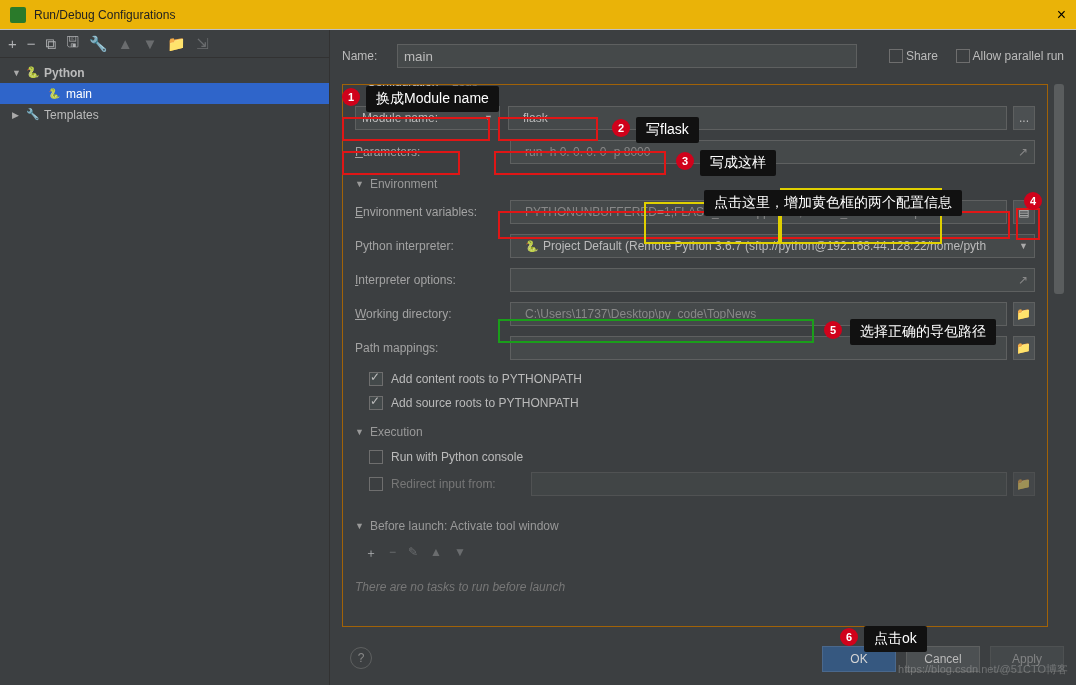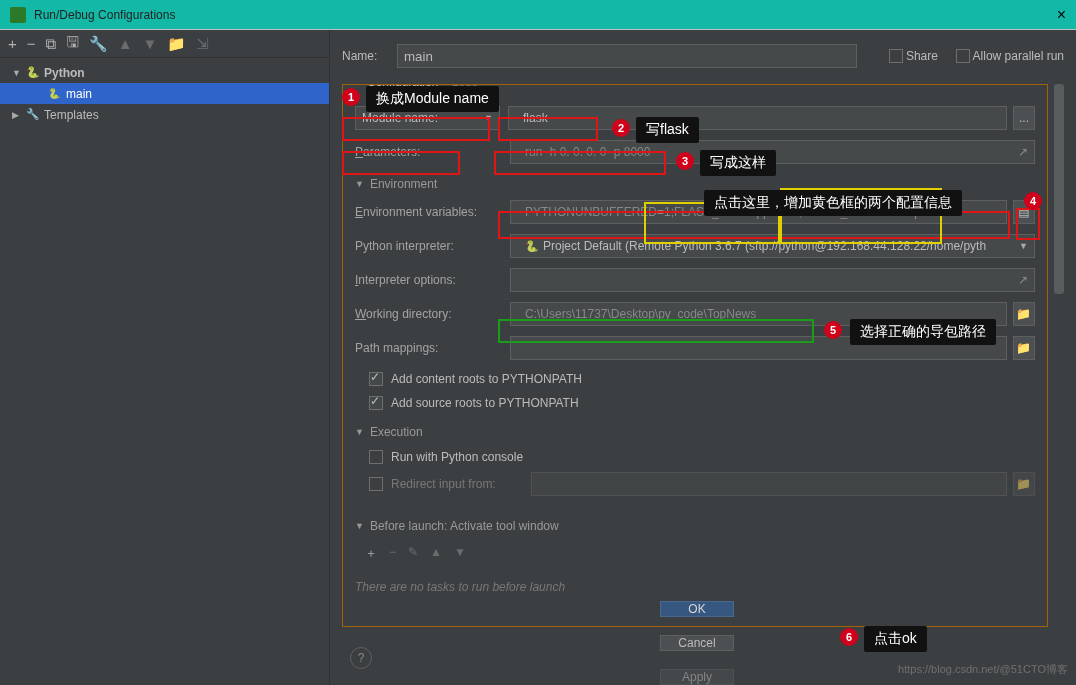--- a/index.html
+++ b/index.html
@@ -1,17 +1,17 @@
 <!DOCTYPE html>
 <html><head>
 <meta charset="utf-8">
 <style>
   html,body{margin:0;padding:0;width:1076px;height:685px;background:#3c3f41;font-family:"Segoe UI",Arial,sans-serif;font-size:12px;color:#bbbbbb;overflow:hidden;}
   *{box-sizing:border-box;}
-  .titlebar{height:30px;background:#14b8a6;border-bottom:1px solid #c0c0c0;display:flex;align-items:center;padding:0 10px;color:#222;}
+  .titlebar{height:30px;background:#eab308;border-bottom:1px solid #c0c0c0;display:flex;align-items:center;padding:0 10px;color:#222;}
   .titlebar .icon{width:16px;height:16px;background:#2a7a2a;margin-right:8px;border-radius:2px;}
   .titlebar .title{flex:1;}
   .titlebar .close{font-size:16px;color:#000;cursor:pointer;}
   .body{display:flex;height:calc(685px - 30px);}
   .sidebar{width:330px;border-right:1px solid #323232;display:flex;flex-direction:column;}
   .toolbar{height:28px;display:flex;align-items:center;padding:0 8px;gap:10px;color:#aaa;border-bottom:1px solid #323232;}
   .toolbar span{cursor:pointer;font-size:15px;color:#afb1b3;}
   .tree{padding:4px 0;}
   .tree-row{display:flex;align-items:center;height:21px;padding-left:12px;color:#bbb;}
   .tree-row.sel{background:#2f65ca;color:#fff;}
@@ -31,21 +31,21 @@
   .tabhdr{position:absolute;top:-10px;left:18px;background:#3c3f41;padding:0 6px;color:#bbb;}
   .row{display:flex;align-items:center;height:30px;margin-bottom:4px;}
   .row .lab{width:155px;color:#a3a3a3;}
   .row .lab u{text-decoration:underline;}
   .row .fld{flex:1;height:24px;background:#45494a;border:1px solid #5e6060;color:#888;padding:0 14px;display:flex;align-items:center;position:relative;}
   .row .fld.input{color:#bbb;}
   .row .btn-after{width:22px;height:24px;background:#4c5052;border:1px solid #5e6060;margin-left:6px;display:flex;align-items:center;justify-content:center;cursor:pointer;}
   .sect{display:flex;align-items:center;color:#999;font-size:12px;margin:10px 0 6px 0}
   .sect .tw2{font-size:9px;margin-right:6px;}
   .ckrow{display:flex;align-items:center;height:24px;padding-left:14px;gap:8px;}
-  .footer{position:absolute;bottom:0;left:0;right:0;height:52px;display:flex;align-items:center;justify-content:flex-end;gap:18px;padding-right:12px;flex-direction:column;}
+  .footer{position:absolute;bottom:0;left:0;right:0;height:52px;display:flex;align-items:center;justify-content:flex-end;gap:10px;padding-right:12px;}
   .help{position:absolute;left:20px;bottom:16px;width:22px;height:22px;border:1px solid #5e6060;border-radius:50%;display:flex;align-items:center;justify-content:center;color:#888;cursor:pointer;}
   .btn{height:26px;min-width:74px;padding:0 14px;background:#4c5052;border:1px solid #5e6060;color:#bbb;display:flex;align-items:center;justify-content:center;cursor:pointer;}
   .btn.primary{background:#365880;border-color:#4a688c;color:#d5d5d5;}
   .dd{width:145px;height:24px;background:#45494a;border:1px solid #5e6060;display:flex;align-items:center;padding:0 6px;justify-content:space-between;color:#bbb;cursor:pointer;margin-right:8px;}
   .dd .car{font-size:9px;color:#aaa;}
   
   .anno{position:absolute;pointer-events:none;}
   .rbox{position:absolute;border:2px solid #e01616;}
   .gbox{position:absolute;border:2px solid #1a9e1a;}
   .ybox{position:absolute;border:2px solid #e0d000;}

